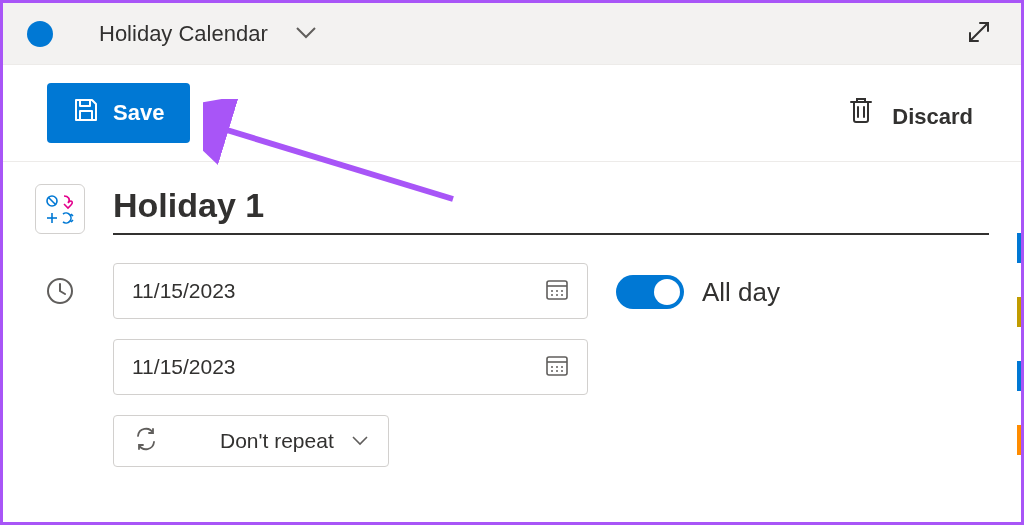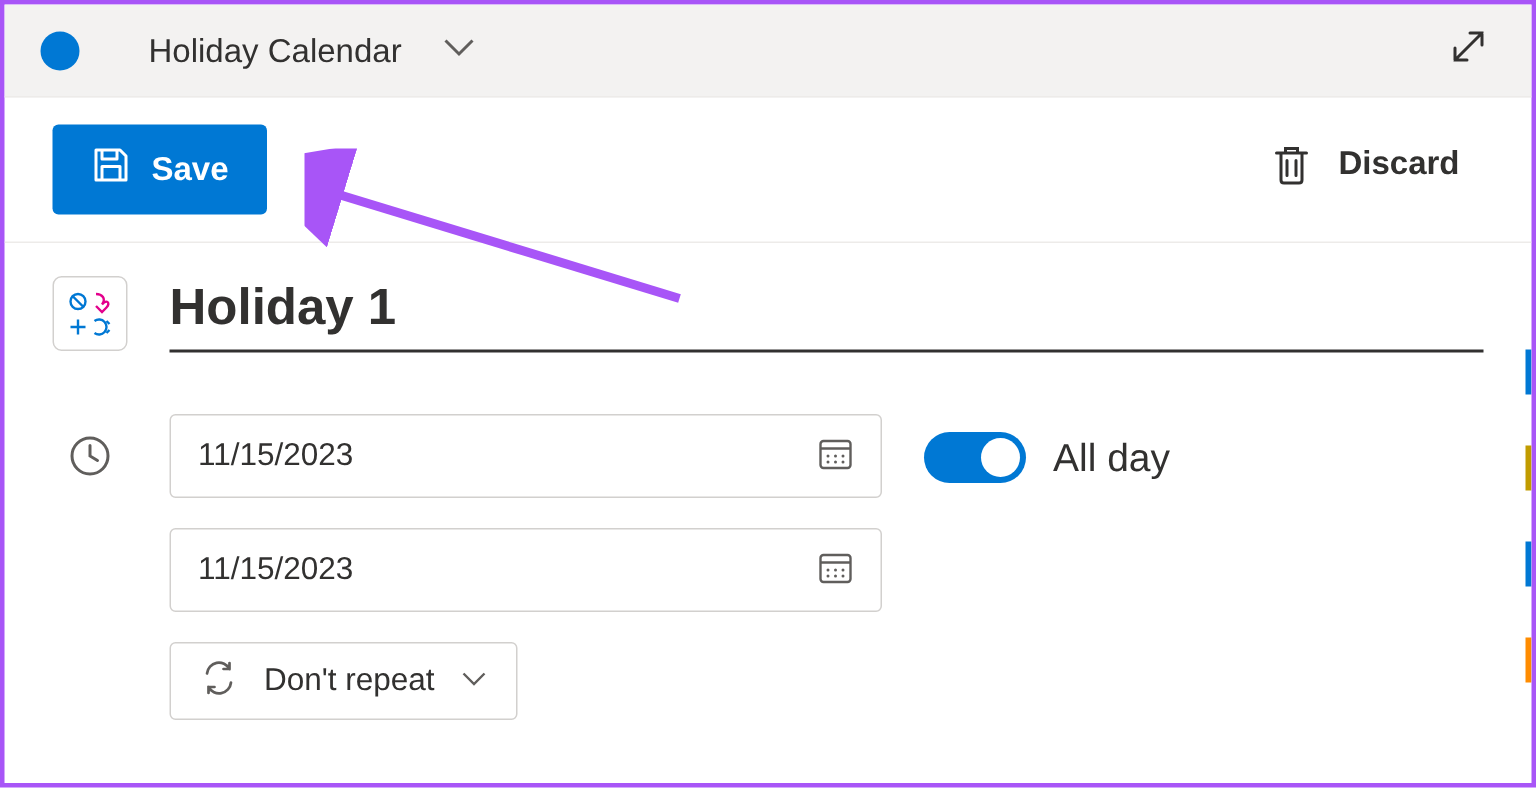--- a/index.html
+++ b/index.html
@@ -58,25 +58,26 @@
       align-items: center;
       gap: 14px;
       background: #0078d4;
       color: #fff;
       border: none;
       padding: 14px 26px;
       font-size: 22px;
       font-weight: 600;
       border-radius: 4px;
       cursor: pointer;
+      margin-left: 12px;
     }
     .discard-btn {
       margin-left: auto;
       display: inline-flex;
-      align-items: flex-start;
+      align-items: flex-end;
       gap: 18px;
       background: transparent;
       border: none;
       font-size: 22px;
       color: #323130;
       font-weight: 600;
       cursor: pointer;
       padding: 10px 16px;
     }
     .arrow-annotation {
@@ -86,21 +87,21 @@
       pointer-events: none;
       z-index: 10;
     }
     .form {
       padding: 20px 32px;
     }
     .title-row {
       display: flex;
       align-items: center;
       gap: 28px;
-      margin-bottom: 41px;
+      margin-bottom: 28px;
     }
     .emoji-btn {
       width: 50px;
       height: 50px;
       border: 1px solid #d2d0ce;
       border-radius: 6px;
       display: flex;
       align-items: center;
       justify-content: center;
       cursor: pointer;
@@ -151,21 +152,21 @@
       display: inline-flex;
       align-items: center;
       border: 1px solid #d2d0ce;
       border-radius: 4px;
       height: 52px;
       padding: 0 20px;
       gap: 18px;
       background: #fff;
       cursor: pointer;
     }
-    .repeat-label { font-size: 21px; color: #323130; }
+    .repeat-label { font-size: 21px; color: #323130; margin-left: 44px; }
     .allday-col {
       display: flex;
       align-items: center;
       gap: 18px;
       padding-top: 12px;
     }
     .toggle {
       width: 68px;
       height: 34px;
       border-radius: 17px;

